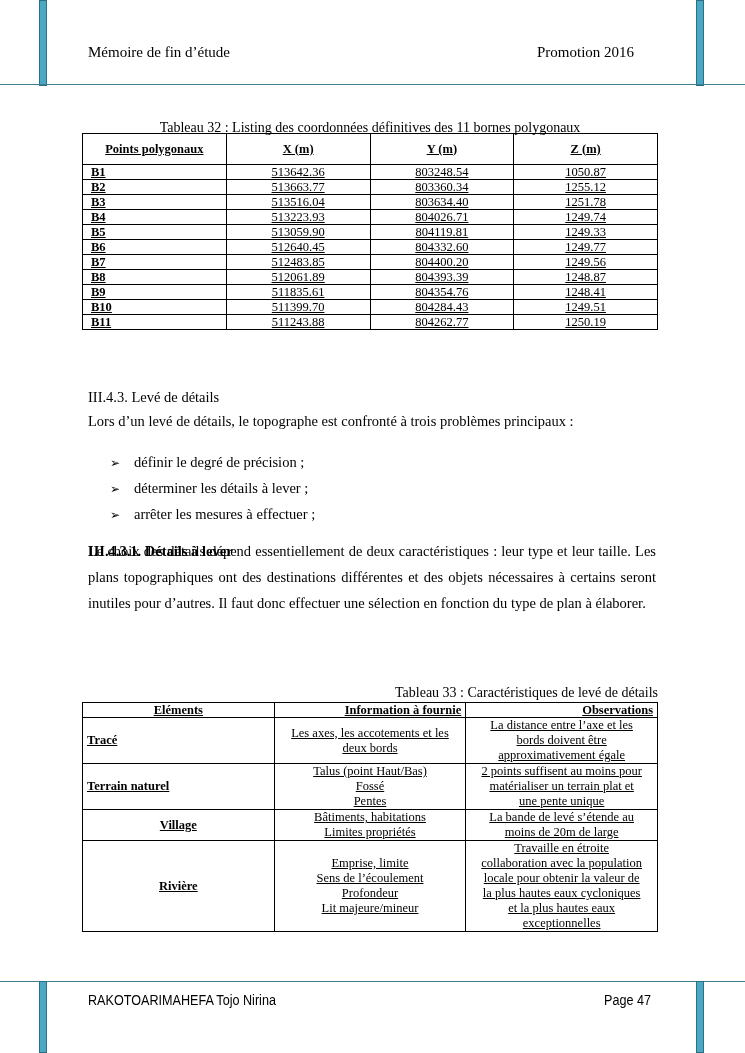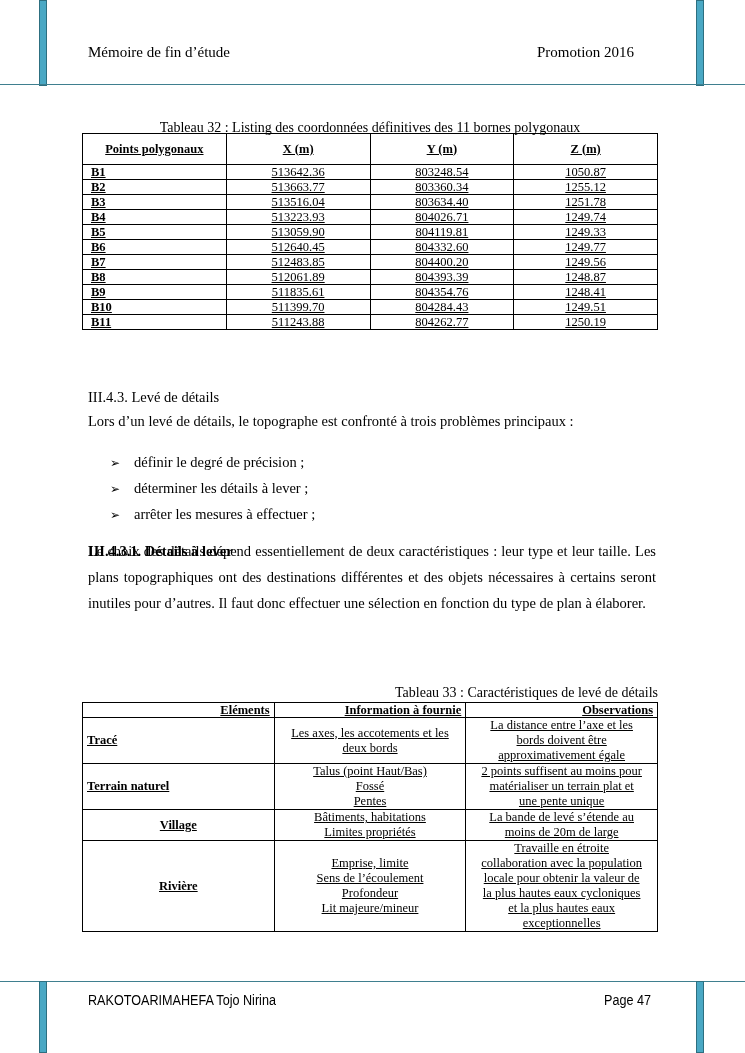--- a/index.html
+++ b/index.html
@@ -26,21 +26,21 @@
       font-size: 14px;
     }
     table { border-collapse: collapse; position: absolute; font-family: "Liberation Serif", serif; text-decoration: underline; }
     td, th { border: 1px solid #000; padding: 0 4px; }
     #t32 { left: 82px; top: 133px; width: 576px; font-size: 12.5px; }
     #t32 th { height: 30px; font-weight: bold; font-size: 12.5px; text-align: center; }
     #t32 td { height: 14px; line-height: 13px; text-align: center; }
     #t32 td.pt { text-align: left; font-weight: bold; padding-left: 8px; }
     #t33 { left: 82px; top: 702px; width: 576px; font-size: 12.5px; }
     #t33 th { height: 14px; line-height: 14px; font-size: 12.5px; font-weight: bold; text-align: right; }
-    #t33 th.first { text-align: right; }
+    #t33 th.first { text-align: center; }
     #t33 td { line-height: 15px; text-align: center; vertical-align: middle; }
     #t33 td.el { font-weight: bold; }
     #t33 td.el.left { text-align: left; }
     .para { position: absolute; left: 88px; width: 568px; font-size: 14.5px; }
     .justify { text-align: justify; line-height: 26px; }
     .bullets { position: absolute; left: 110px; font-size: 14.5px; margin: 0; padding: 0; list-style: none; }
     .bullets li { height: 26px; line-height: 26px; }
     .bullets .arrow { display: inline-block; width: 24px; font-size: 12px; }
   </style>
 </head>

